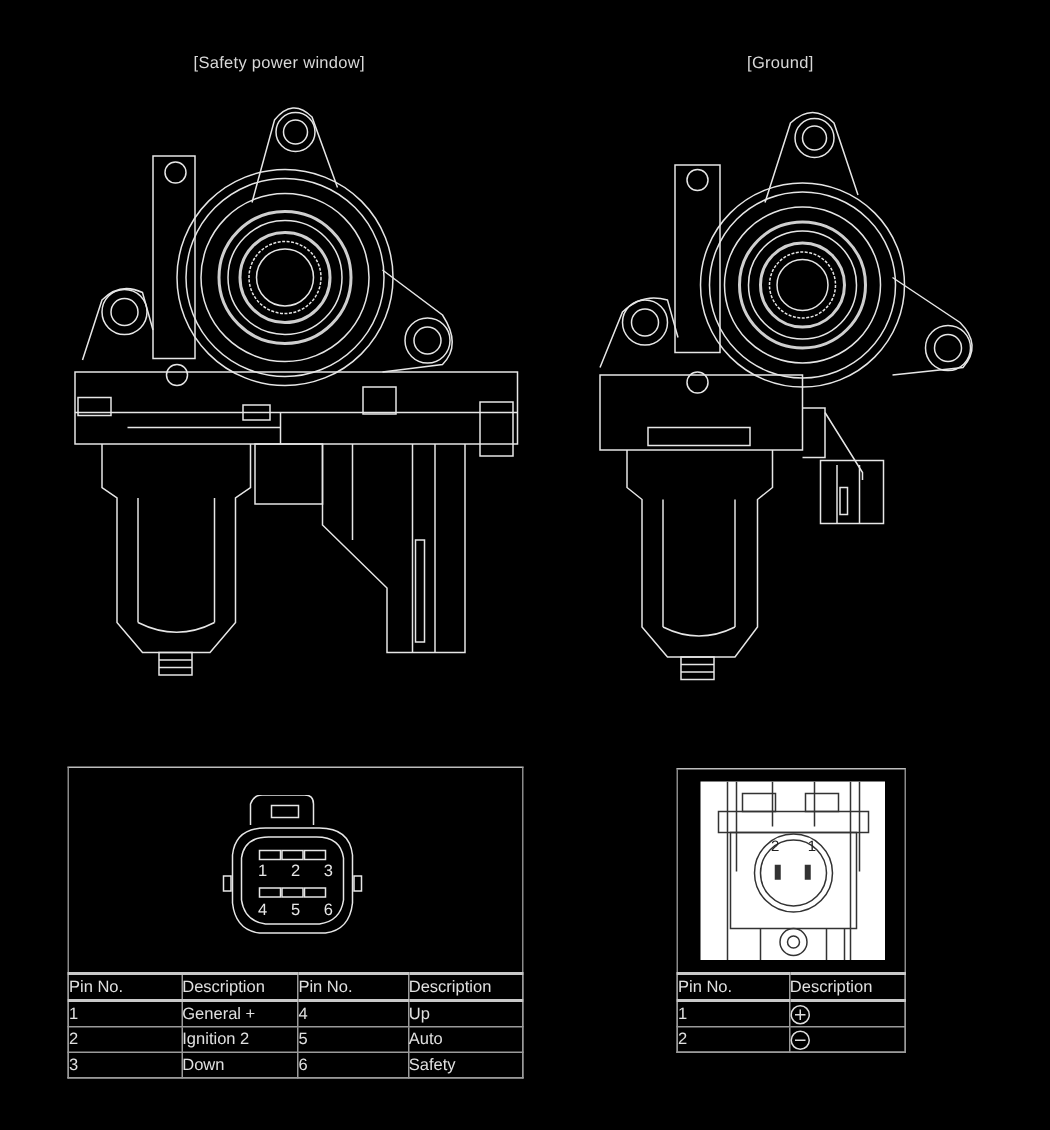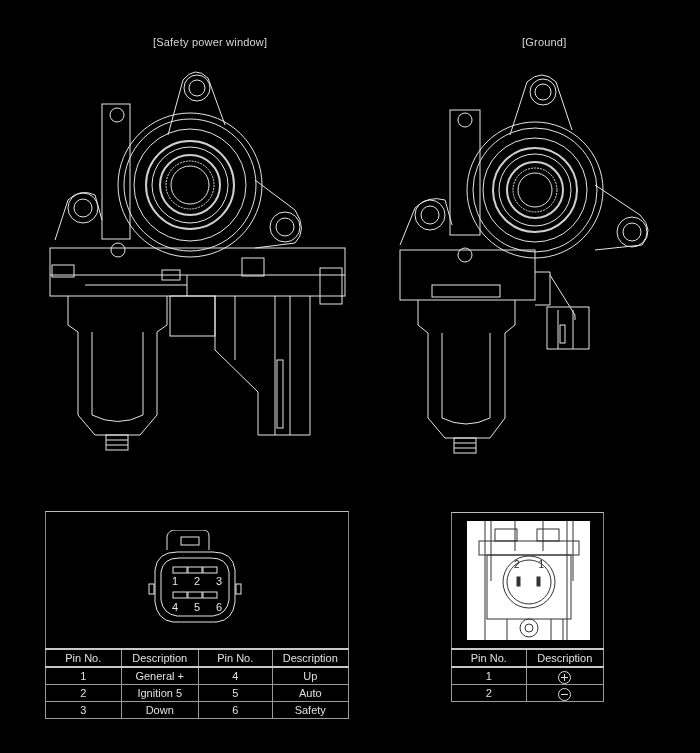--- a/index.html
+++ b/index.html
@@ -1,23 +1,23 @@
 <!DOCTYPE html>
 <html><head>
 <meta charset="utf-8">
 <style>
   html, body { margin:0; padding:0; background:#000; }
   body { width:700px; height:753px; position:relative; overflow:hidden;
          font-family:"Liberation Sans", sans-serif; color:#e6e6e6; }
-  .title { position:absolute; top:36px; font-size:11px; color:#d8d8d8; letter-spacing:0.2px;margin-left:24px; }
+  .title { position:absolute; top:36px; font-size:11px; color:#d8d8d8; letter-spacing:0.2px; }
   .motor { position:absolute; }
   .motor svg { display:block; }
   .box { position:absolute; border:1.5px solid #bdbdbd; border-right-color:#8a8a8a; border-left-color:#8a8a8a; box-sizing:border-box; }
   table.pins { position:absolute; border-collapse:collapse; font-size:11px; color:#e0e0e0; }
-  table.pins td { border:1px solid #9a9a9a; text-align:center; padding:0; height:16px; line-height:16px; }
+  table.pins td { border:1px solid #9a9a9a; padding:0; height:16px; line-height:16px; }
   table.pins tr.hdr td { border-top:2px solid #c8c8c8; border-bottom:2px solid #c8c8c8; }
   .photo { position:absolute; background:#fff; }
   .sym { display:inline-block; width:11px; height:11px; border:1px solid #ddd; border-radius:50%;
          position:relative; vertical-align:middle; }
   .sym .h { position:absolute; left:2px; right:2px; top:5px; height:1px; background:#ddd; }
   .sym .v { position:absolute; top:2px; bottom:2px; left:5px; width:1px; background:#ddd; }
 </style>
 </head>
 <body>
 
@@ -158,21 +158,21 @@
     <td style="width:76px">Description</td>
   </tr>
   <tr>
     <td>1</td>
     <td>General +</td>
     <td>4</td>
     <td>Up</td>
   </tr>
   <tr>
     <td>2</td>
-    <td>Ignition 5</td>
+    <td>Ignition 2</td>
     <td>5</td>
     <td>Auto</td>
   </tr>
   <tr>
     <td>3</td>
     <td>Down</td>
     <td>6</td>
     <td>Safety</td>
   </tr>
 </tbody>

